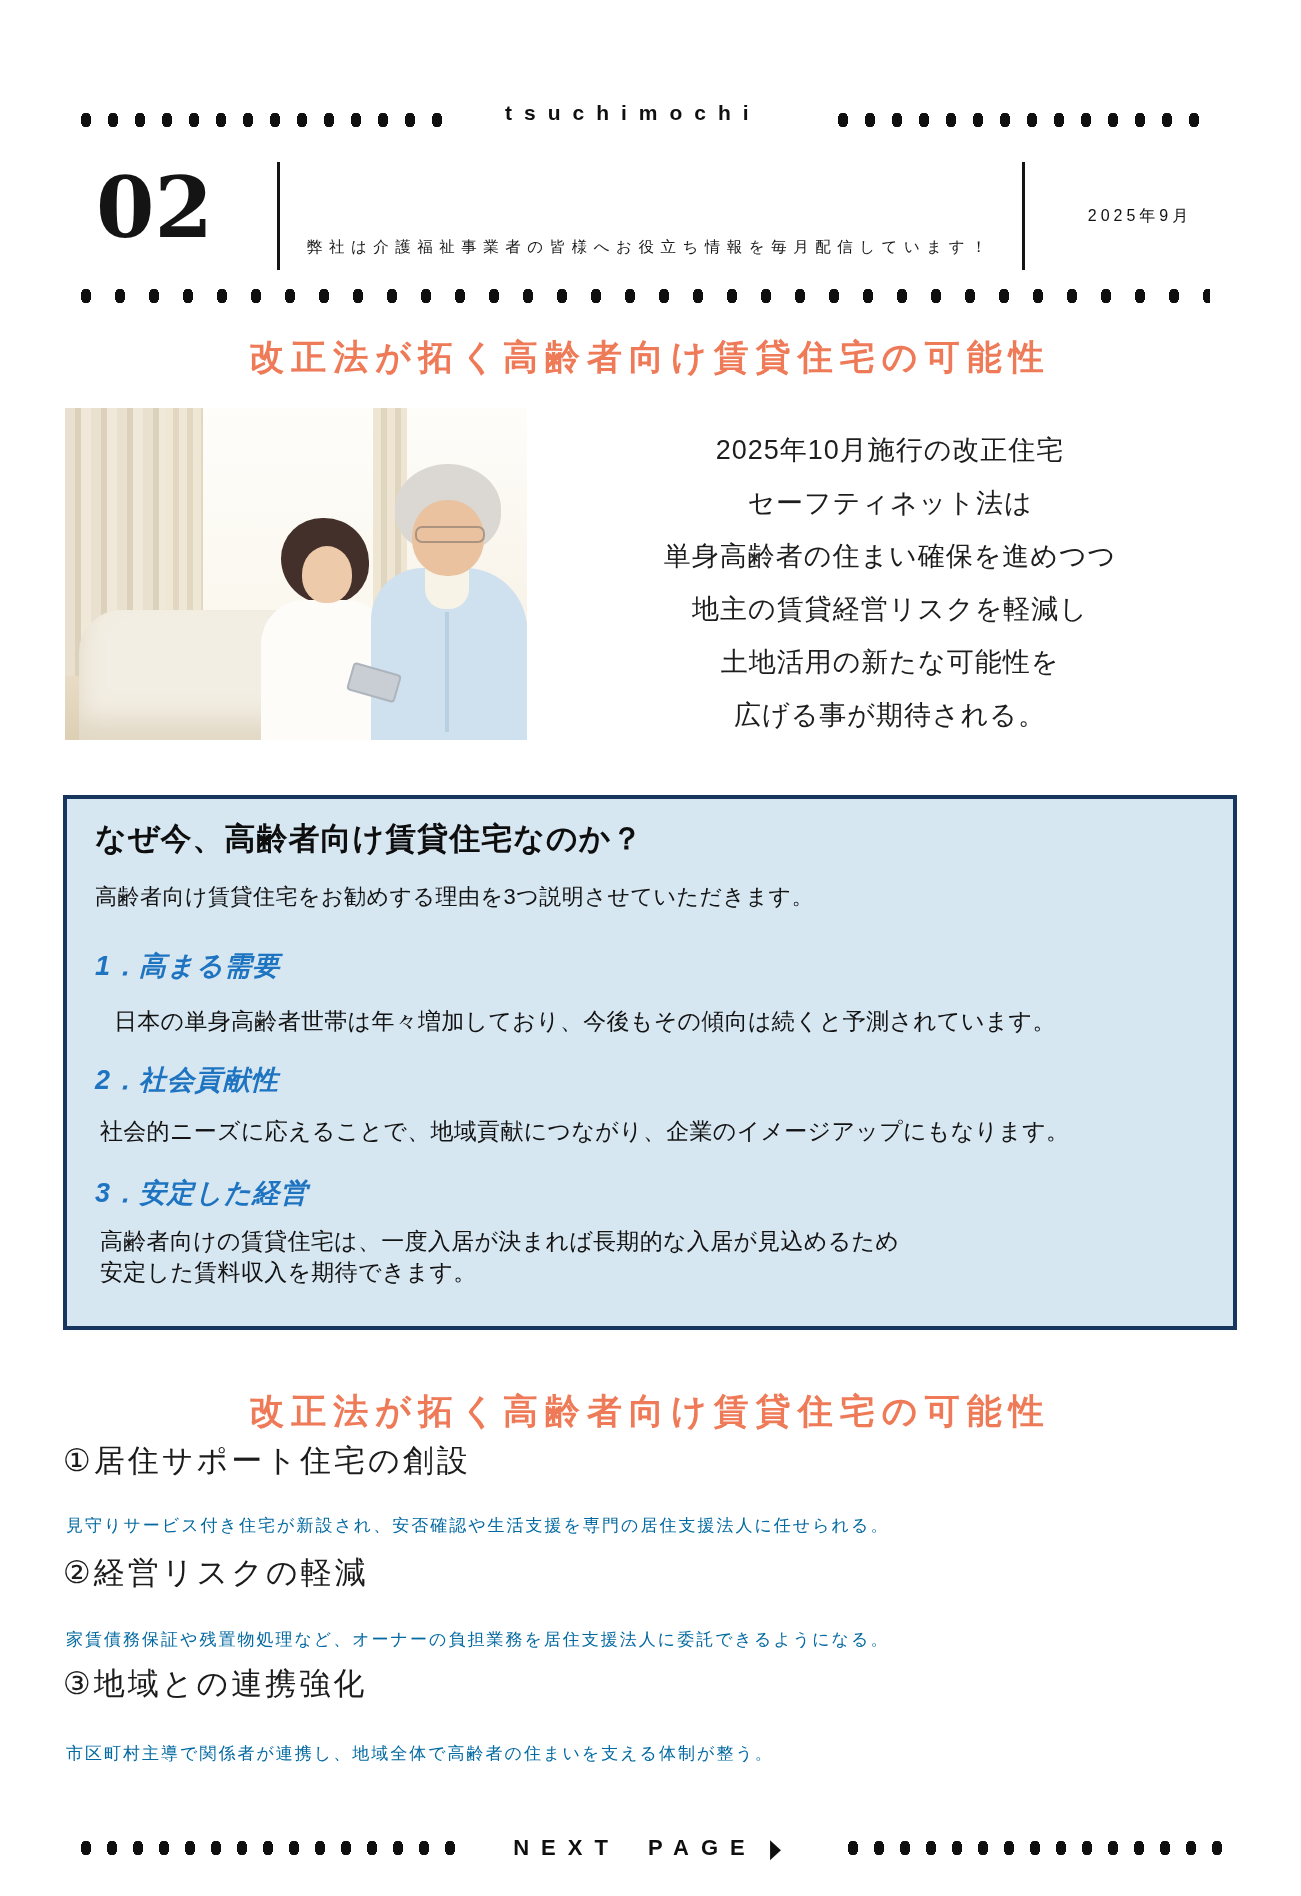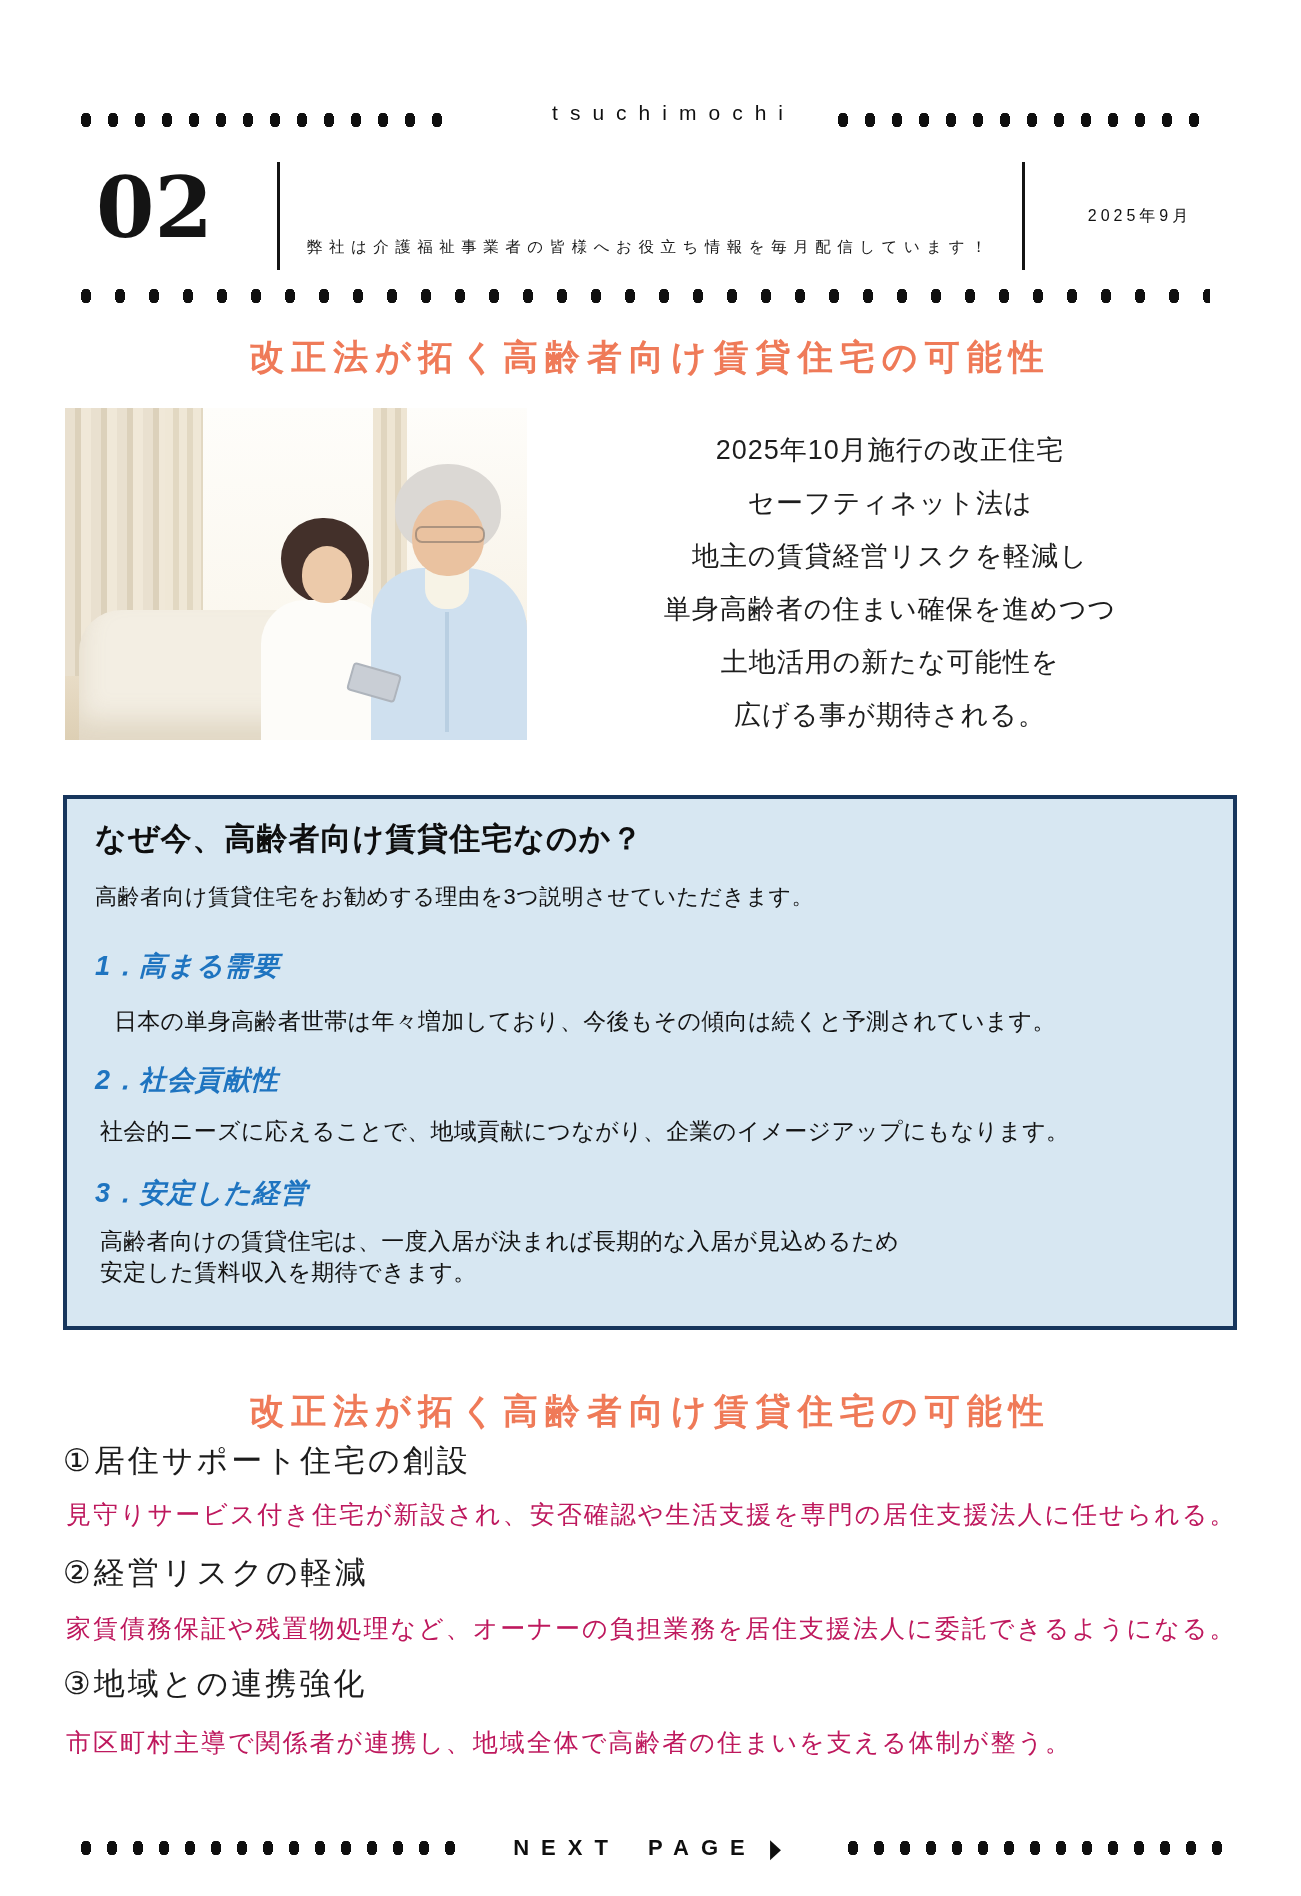--- a/index.html
+++ b/index.html
@@ -12,22 +12,22 @@
   
   .dots{
     position:absolute;height:16px;background-repeat:repeat-x;
     background-image:radial-gradient(ellipse 5.5px 7.5px at 8px 8px,#0f0f0f 97%,transparent 100%);
   }
   .pitch27{background-size:27px 16px;}
   .pitch34{background-size:34px 16px;}
   .pitch26{background-size:26px 16px;}
 
   .brand{
-    left:505px;top:101px;width:290px;text-align:right;
-    font-size:21px;letter-spacing:12px;font-weight:400;color:#101010;
+    left:505px;top:101px;width:290px;text-align:left;
+    font-size:21px;letter-spacing:12px;font-weight:700;color:#101010;
   }
   .page-num{
     left:92px;top:166px;width:125px;text-align:center;
     font-family:"DejaVu Serif","Liberation Serif",serif;font-size:84px;line-height:1;font-weight:700;color:#141414;
   }
   .vbar{width:3px;height:108px;background:#141414;}
   .masthead-title{
     left:300px;top:186px;width:700px;text-align:center;
     font-size:45px;font-weight:800;letter-spacing:9px;color:#0d0d0d;white-space:nowrap;
   }
@@ -76,21 +76,21 @@
   .reason-box{
     left:63px;top:795px;width:1174px;height:535px;box-sizing:border-box;
     background:#d7e7f2;border:4px solid #17365d;
   }
   .box-h{left:95px;top:818px;font-size:31px;font-weight:700;letter-spacing:1px;color:#0e0e0e;white-space:nowrap;}
   .box-intro{left:95px;top:882px;font-size:22px;letter-spacing:.5px;color:#131313;white-space:nowrap;}
   .box-item-h{font-size:27px;font-weight:700;letter-spacing:1px;color:#1e74c0;white-space:nowrap;font-style:italic;}
   .box-item-b{font-size:23px;letter-spacing:.3px;color:#131313;white-space:pre-line;line-height:31px;font-family:Liberation Mono, monospace;}
 
   .sec-h{font-size:31px;letter-spacing:3px;color:#1c1c1c;white-space:nowrap;font-weight:400;}
-  .sec-b{font-size:25px;letter-spacing:2px;color:#be185d;white-space:nowrap;}
+  .sec-b{font-size:17px;letter-spacing:2px;color:#0369a1;white-space:nowrap;margin-top:16px;}
 
   .next-label{
     left:505px;top:1835px;width:260px;text-align:center;
     font-size:22px;font-weight:700;letter-spacing:12px;word-spacing:10px;color:#0f0f0f;white-space:nowrap;
   }
   .next-arrow{
     left:770px;top:1833px;font-size:26px;color:#0f0f0f;transform:scaleX(.55);transform-origin:left center;
   }
 </style>
 </head>
@@ -129,22 +129,22 @@
     <div class="ph-btnline"></div>
     <div class="ph-hairM"></div>
     <div class="ph-faceM"></div>
     <div class="ph-glasses"></div>
     <div class="ph-phone"></div>
   </div>
 
   <div class="abs lead">
     <div>2025年10月施行の改正住宅</div>
     <div>セーフティネット法は</div>
+    <div>単身高齢者の住まい確保を進めつつ</div>
     <div>地主の賃貸経営リスクを軽減し</div>
-    <div>単身高齢者の住まい確保を進めつつ</div>
     <div>土地活用の新たな可能性を</div>
     <div>広げる事が期待される。</div>
   </div>
 
   <div class="abs reason-box"></div>
   <div class="abs box-h">なぜ今、高齢者向け賃貸住宅なのか？</div>
   <div class="abs box-intro">高齢者向け賃貸住宅をお勧めする理由を3つ説明させていただきます。</div>
 
   <div class="abs box-item-h" style="left:95px;top:948px;">1．高まる需要</div>
   <div class="abs box-item-b" style="left:114px;top:1008px;">日本の単身高齢者世帯は年々増加しており、今後もその傾向は続くと予測されています。</div>

